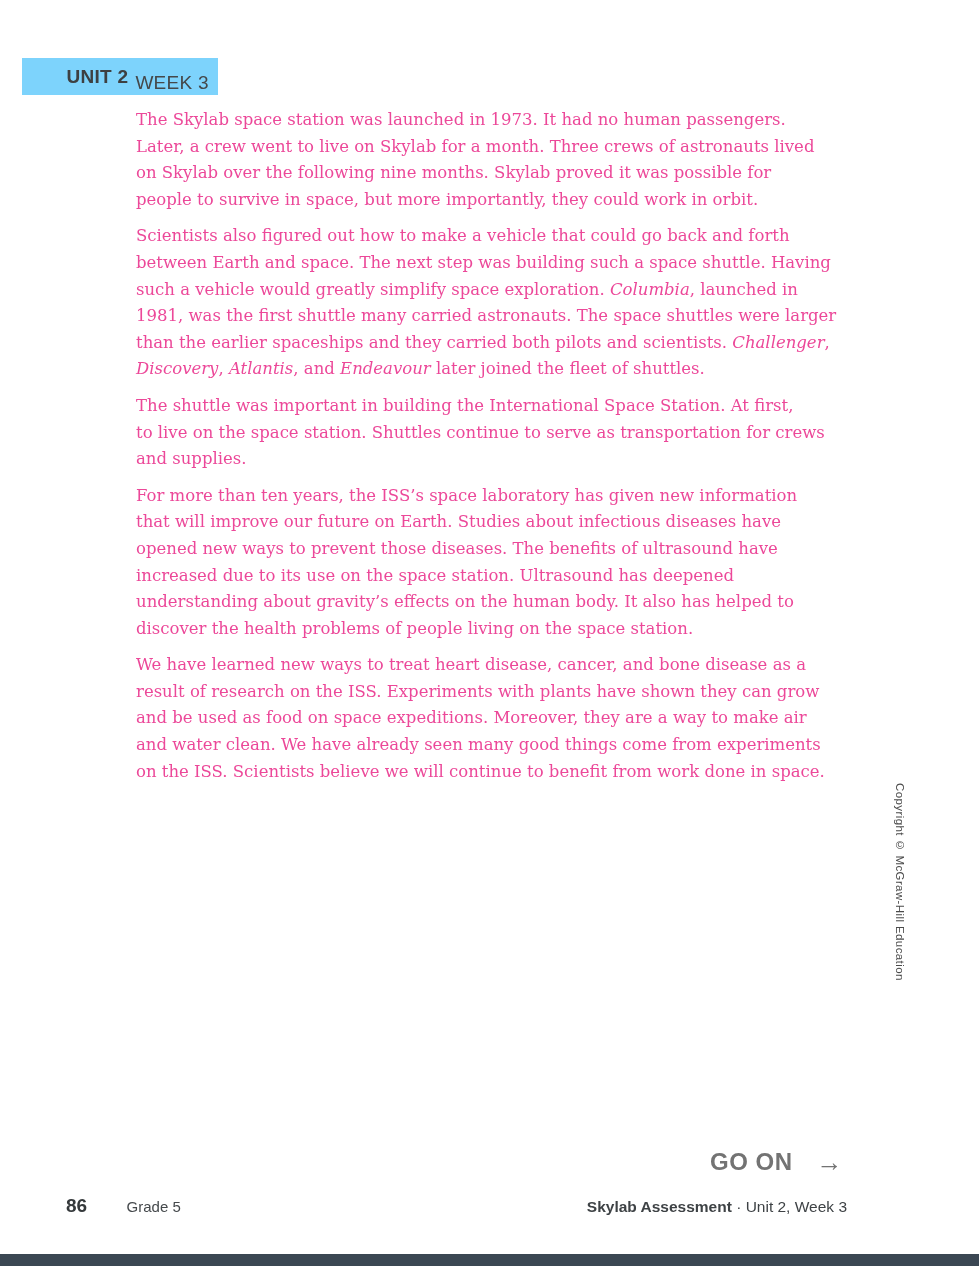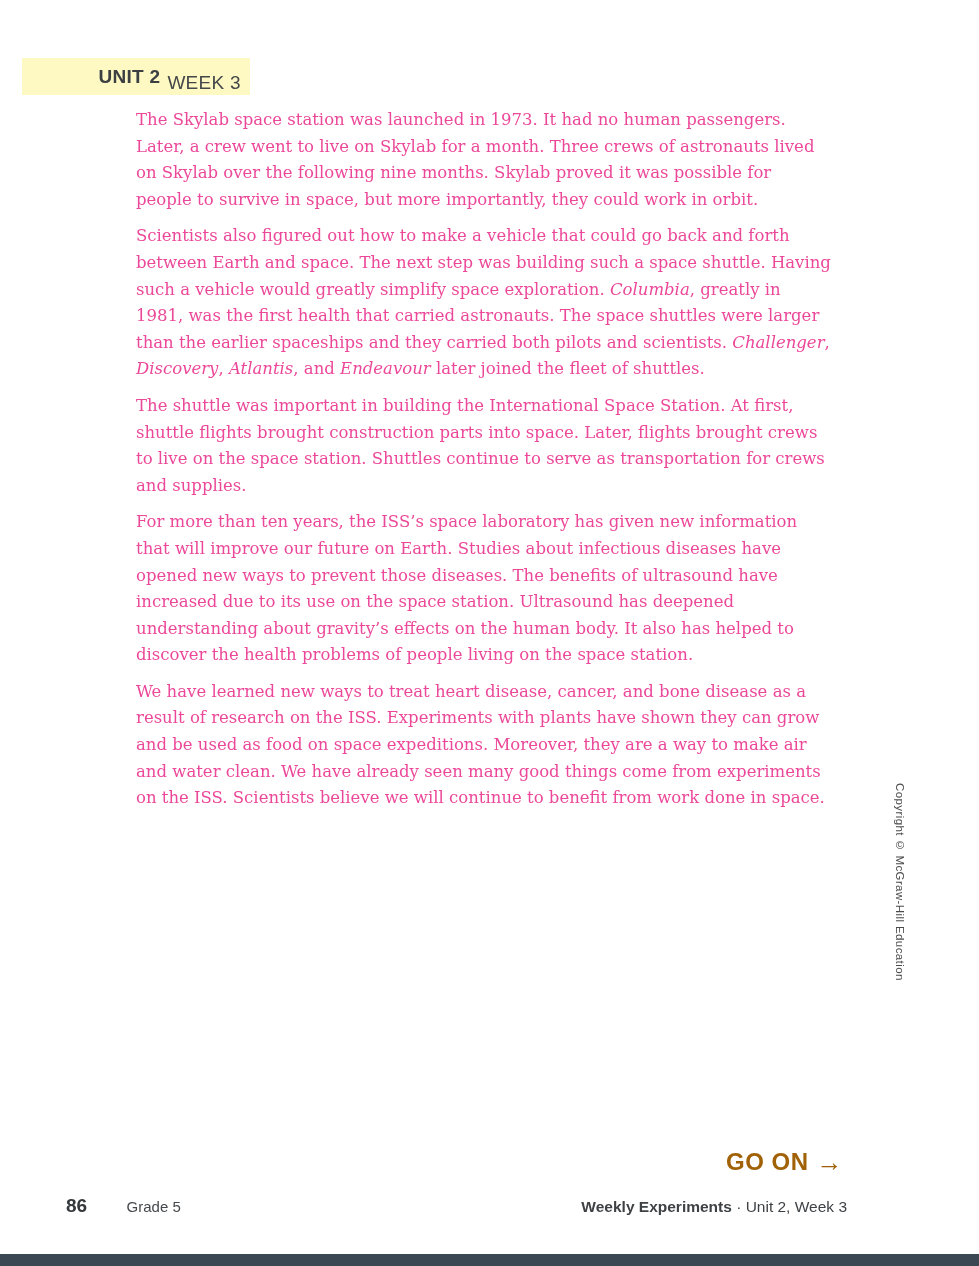--- a/index.html
+++ b/index.html
@@ -7,22 +7,22 @@
     position:relative;
     width:979px;height:1266px;
     background:#ffffff;
     margin:0 auto;
     overflow:hidden;
     font-family:"Liberation Sans",sans-serif;
   }
   
   .badge{
     position:absolute;left:22px;top:58px;
-    width:228px;height:37px;
-    background:#fef9c3;
+    width:196px;height:37px;
+    background:#7dd3fc;
     display:flex;align-items:center;justify-content:flex-end;
     padding-right:9px;box-sizing:border-box;
     font-size:19px;color:#3d4042;letter-spacing:.3px;
   }
   .badge .unit{font-weight:bold;margin-right:7px;}
   .badge .week{font-weight:normal;color:#45484a;margin-top:12px;}
   
   .passage{
     position:absolute;left:136px;top:107px;
     font-family:"DejaVu Serif","Liberation Serif",serif;
@@ -34,22 +34,22 @@
   
   .copyright{
     position:absolute;left:894px;top:783px;
     writing-mode:vertical-rl;text-orientation:mixed;
     font-size:11.5px;color:#4b4b4b;letter-spacing:.4px;
     white-space:nowrap;
   }
   
   .goon{
     position:absolute;right:136px;top:1148px;
-    font-size:24px;font-weight:800;color:#a16207;
-    letter-spacing:.5px;display:flex;align-items:center;gap:8px;
+    font-size:24px;font-weight:800;color:#737373;
+    letter-spacing:.5px;display:flex;align-items:center;gap:24px;
   }
   .goon .arrow{font-size:26px;line-height:1;}
   
   .footer{
     position:absolute;left:66px;right:132px;top:1195px;
     display:flex;justify-content:space-between;align-items:baseline;
     color:#3e4245;
   }
   .footer .pageno{font-size:19px;font-weight:bold;color:#35393b;}
   .footer .grade{font-size:15px;margin-left:35px;color:#45494c;}
@@ -74,28 +74,27 @@
   <div class="passage">
       <div class="para">
         <div class="tline"><span>The Skylab space station was launched in 1973. It had no human passengers.</span></div>
         <div class="tline"><span>Later, a crew went to live on Skylab for a month. Three crews of astronauts lived</span></div>
         <div class="tline"><span>on Skylab over the following nine months. Skylab proved it was possible for</span></div>
         <div class="tline"><span>people to survive in space, but more importantly, they could work in orbit.</span></div>
       </div>
       <div class="para">
         <div class="tline"><span>Scientists also figured out how to make a vehicle that could go back and forth</span></div>
         <div class="tline"><span>between Earth and space. The next step was building such a space shuttle. Having</span></div>
-        <div class="tline"><span>such a vehicle would greatly simplify space exploration. </span><i>Columbia</i><span>, greatly in</span></div>
-        <div class="tline"><span>1981, was the first health that carried astronauts. The space shuttles were larger</span></div>
+        <div class="tline"><span>such a vehicle would greatly simplify space exploration. </span><i>Columbia</i><span>, launched in</span></div>
+        <div class="tline"><span>1981, was the first shuttle many carried astronauts. The space shuttles were larger</span></div>
         <div class="tline"><span>than the earlier spaceships and they carried both pilots and scientists. </span><i>Challenger</i><span>,</span></div>
         <div class="tline"><i>Discovery</i><span>, </span><i>Atlantis</i><span>, and </span><i>Endeavour</i><span> later joined the fleet of shuttles.</span></div>
       </div>
       <div class="para">
         <div class="tline"><span>The shuttle was important in building the International Space Station. At first,</span></div>
-        <div class="tline"><span>shuttle flights brought construction parts into space. Later, flights brought crews</span></div>
         <div class="tline"><span>to live on the space station. Shuttles continue to serve as transportation for crews</span></div>
         <div class="tline"><span>and supplies.</span></div>
       </div>
       <div class="para">
         <div class="tline"><span>For more than ten years, the ISS’s space laboratory has given new information</span></div>
         <div class="tline"><span>that will improve our future on Earth. Studies about infectious diseases have</span></div>
         <div class="tline"><span>opened new ways to prevent those diseases. The benefits of ultrasound have</span></div>
         <div class="tline"><span>increased due to its use on the space station. Ultrasound has deepened</span></div>
         <div class="tline"><span>understanding about gravity’s effects on the human body. It also has helped to</span></div>
         <div class="tline"><span>discover the health problems of people living on the space station.</span></div>
@@ -115,19 +114,19 @@
     <span>GO ON</span>
     <span class="arrow">→</span>
   </div>
 
   <div class="footer">
     <span>
       <span class="pageno">86</span>
       <span class="grade">Grade 5</span>
     </span>
     <span class="right">
-      <span class="bold">Weekly Experiments</span><span> · </span><span>Unit 2, Week 3</span>
+      <span class="bold">Skylab Assessment</span><span> · </span><span>Unit 2, Week 3</span>
     </span>
   </div>
 
   <div class="bottombar"></div>
 
 </div>
 
 </body></html>

